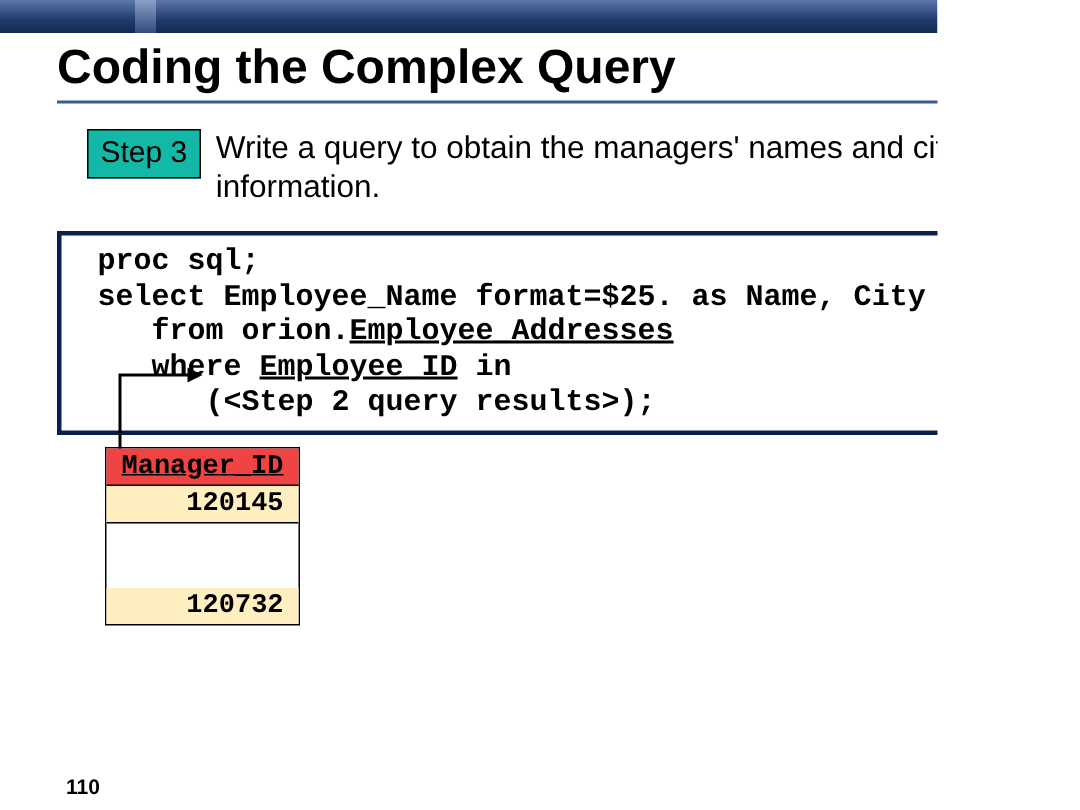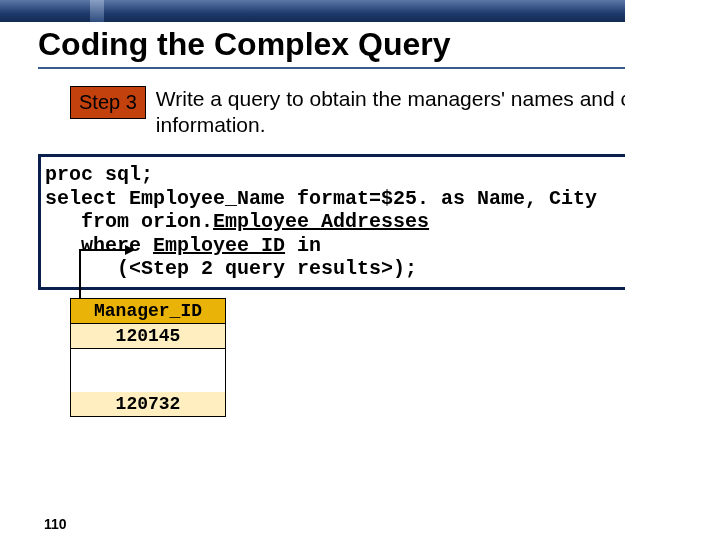--- a/index.html
+++ b/index.html
@@ -5,29 +5,29 @@
   * { box-sizing: border-box; margin: 0; padding: 0; }
   html, body { width: 720px; height: 540px; font-family: Arial, Helvetica, sans-serif; background: #fff; }
   .slide { position: relative; width: 625px; height: 540px; background: #fff; overflow: hidden; }
   .topbar { position: absolute; top: 0; left: 0; right: 0; height: 22px;
             background: linear-gradient(to bottom, #5c78a8 0%, #1e3a6e 60%, #132a52 100%); }
   .topbar::after { content: ''; position: absolute; left: 90px; top: 0; bottom: 0; width: 14px;
                    background: linear-gradient(to bottom, #8aa0c4, #2e4c7e); }
   .title { position: absolute; top: 26px; left: 38px; font-size: 32px; font-weight: bold; color: #000;
            border-bottom: 2px solid #3a5b8e; padding-bottom: 4px; width: 640px; }
   .step-row { position: absolute; top: 86px; left: 58px; width: 600px; display: flex; align-items: flex-start; gap: 10px; }
-  .step-badge { border: 1.5px solid #000; padding: 4px 8px; font-size: 20px; background: #c2410c; white-space: nowrap; margin-left: 12px; }
+  .step-badge { border: 1.5px solid #000; padding: 4px 8px; font-size: 20px; background: #14b8a6; white-space: nowrap; }
   .step-text { font-size: 21px; line-height: 1.25; }
   .code-box { position: absolute; top: 154px; left: 38px; width: 636px; border: 3px solid #0b1f4d;
-              padding: 6px 4px; font-family: "Courier New", monospace; font-size: 20px; font-weight: bold; line-height: 1.18; white-space: pre; }
+              padding: 6px 24px; font-family: "Courier New", monospace; font-size: 20px; font-weight: bold; line-height: 1.18; white-space: pre; }
   .code-box .u { text-decoration: underline; }
   .arrow-svg { position: absolute; top: 228px; left: 70px; width: 90px; height: 110px; overflow: visible; }
   .table-box { position: absolute; top: 298px; left: 70px; border: 1.5px solid #000; font-family: "Courier New", monospace; font-size: 18px; font-weight: bold; }
-  .table-box .hdr { background: #eab308; padding: 2px 23px; border-bottom: 1.5px solid #000; }
-  .table-box .row { background: #ffefc0; padding: 2px 10px; text-align: center; border-bottom: 1.5px solid #000; }
+  .table-box .hdr { background: #ef4444; padding: 2px 10px; border-bottom: 1.5px solid #000; text-decoration: underline; }
+  .table-box .row { background: #ffefc0; padding: 2px 10px; text-align: right; border-bottom: 1.5px solid #000; }
   .table-box .row:last-child { border-bottom: none; margin-top: 43px; }
   .pagenum { position: absolute; bottom: 8px; left: 8px; font-size: 14px; font-weight: bold; margin-left: 36px; }
 </style>
 </head>
 <body>
 
 <div class="slide">
   <div class="topbar"></div>
 
   <div class="title">Coding the Complex Query</div>

